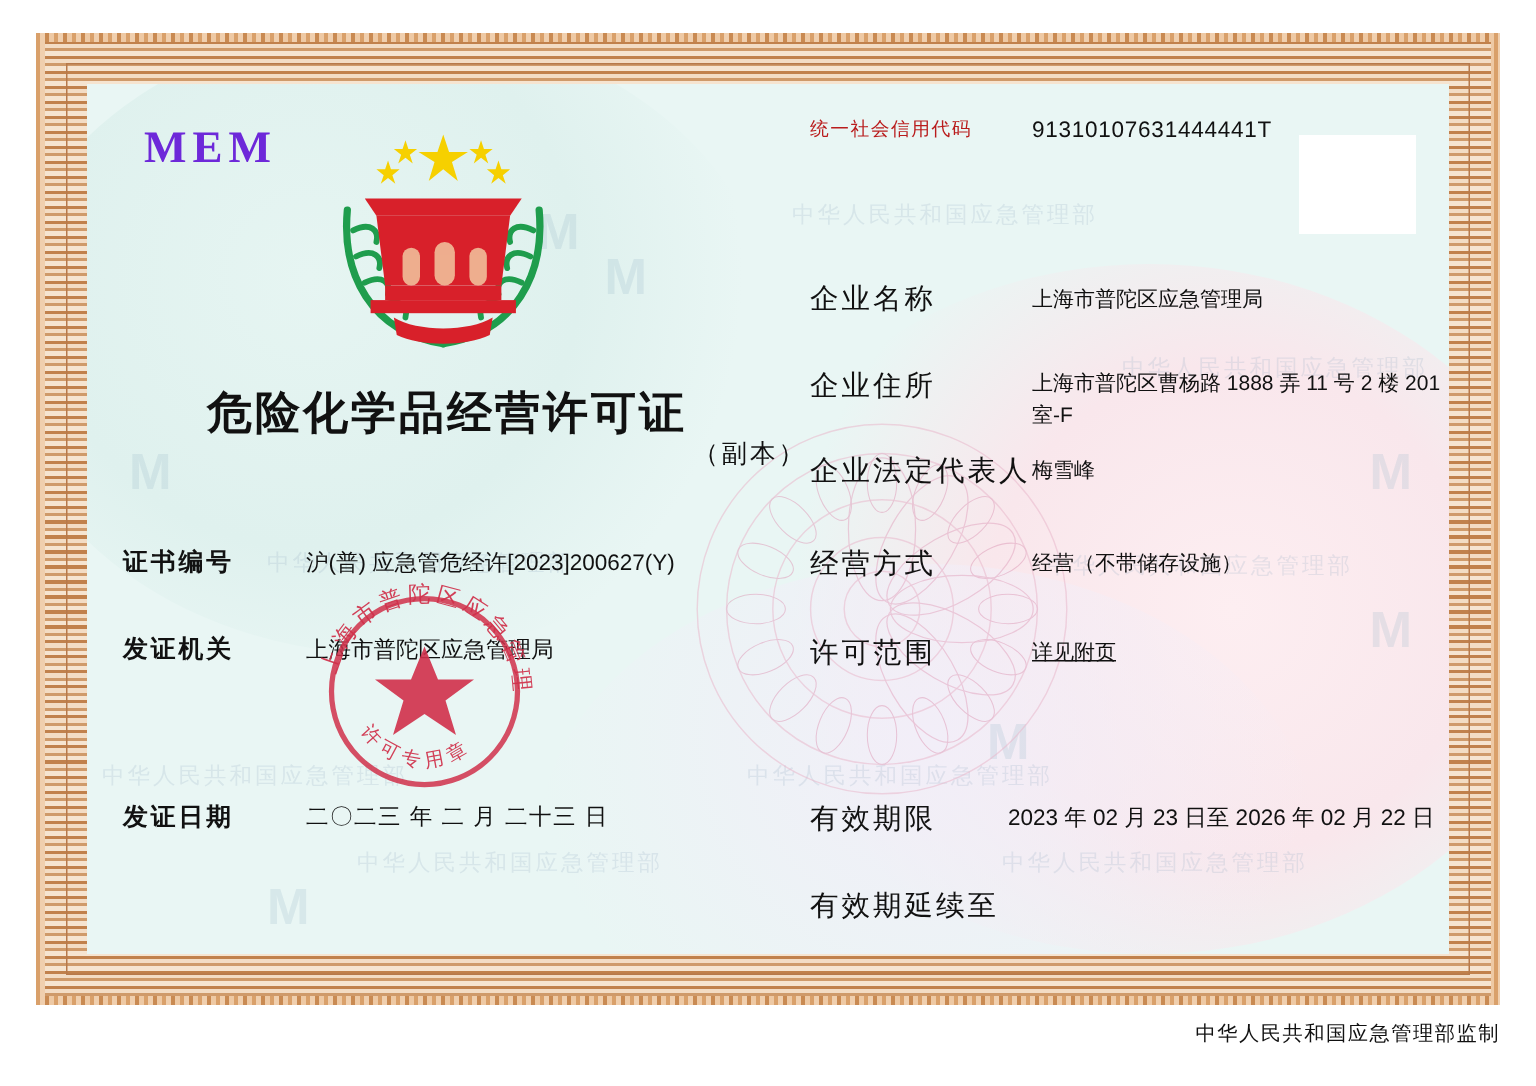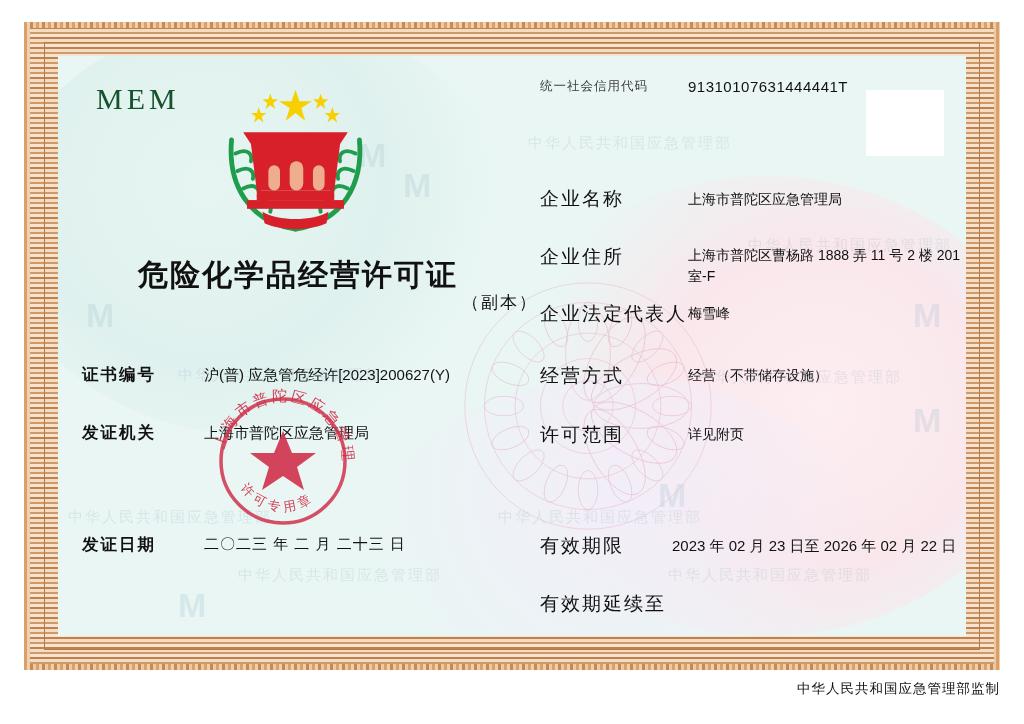--- a/index.html
+++ b/index.html
@@ -103,23 +103,23 @@
     width: 280px; height: 280px;
     pointer-events: none;
     opacity: .55;
   }
 
   
   .mem-logo {
     position: absolute;
     left: 38px; top: 26px;
     font-size: 30px;
-    font-weight: normal;
+    font-weight: bold;
     letter-spacing: 4px;
-    color: #14532d;
+    color: #6d28d9;
     font-family: "Liberation Serif", serif;
   }
   .emblem {
     position: absolute;
     left: 160px; top: 20px;
     width: 155px; height: 160px;
   }
   .doc-title {
     position: absolute;
     left: 0; top: 175px;
@@ -172,21 +172,21 @@
   }
   .rvalue {
     position: absolute;
     font-size: 14px;
     color: #111;
     line-height: 21px;
   }
   .rsmall {
     position: absolute;
     font-size: 12.5px;
-    color: #404040;
+    color: #b91c1c;
     letter-spacing: 1px;
   }
   .photo-box {
     position: absolute;
     right: 22px; top: 34px;
     width: 78px; height: 66px;
     background: #ffffff;
   }
 
   .footer-note {
@@ -352,21 +352,21 @@
     <div class="rlabel" style="left:482px; top:188px;">企业住所</div>
     <div class="rvalue" style="left:630px; top:189px; width:278px;">上海市普陀区曹杨路 1888 弄 11 号 2 楼 201 室-F</div>
 
     <div class="rlabel" style="left:482px; top:245px;">企业法定代表人</div>
     <div class="rvalue" style="left:630px; top:247px;">梅雪峰</div>
 
     <div class="rlabel" style="left:482px; top:307px;">经营方式</div>
     <div class="rvalue" style="left:630px; top:309px;">经营（不带储存设施）</div>
 
     <div class="rlabel" style="left:482px; top:366px;">许可范围</div>
-    <div class="rvalue" style="left:630px; top:368px;">详见附页</div>
+    <div class="rvalue" style="left:630px; top:368px;text-decoration:underline;">详见附页</div>
 
     <div class="rlabel" style="left:482px; top:477px;">有效期限</div>
     <div class="rvalue" style="left:614px; top:479px; font-size:15px;">2023 年 02 月 23 日至   2026 年 02 月 22 日</div>
 
     <div class="rlabel" style="left:482px; top:535px;">有效期延续至</div>
     <div class="rvalue" style="left:630px; top:537px;"></div>
 
   </div>
 
   <div class="footer-note">中华人民共和国应急管理部监制</div>

